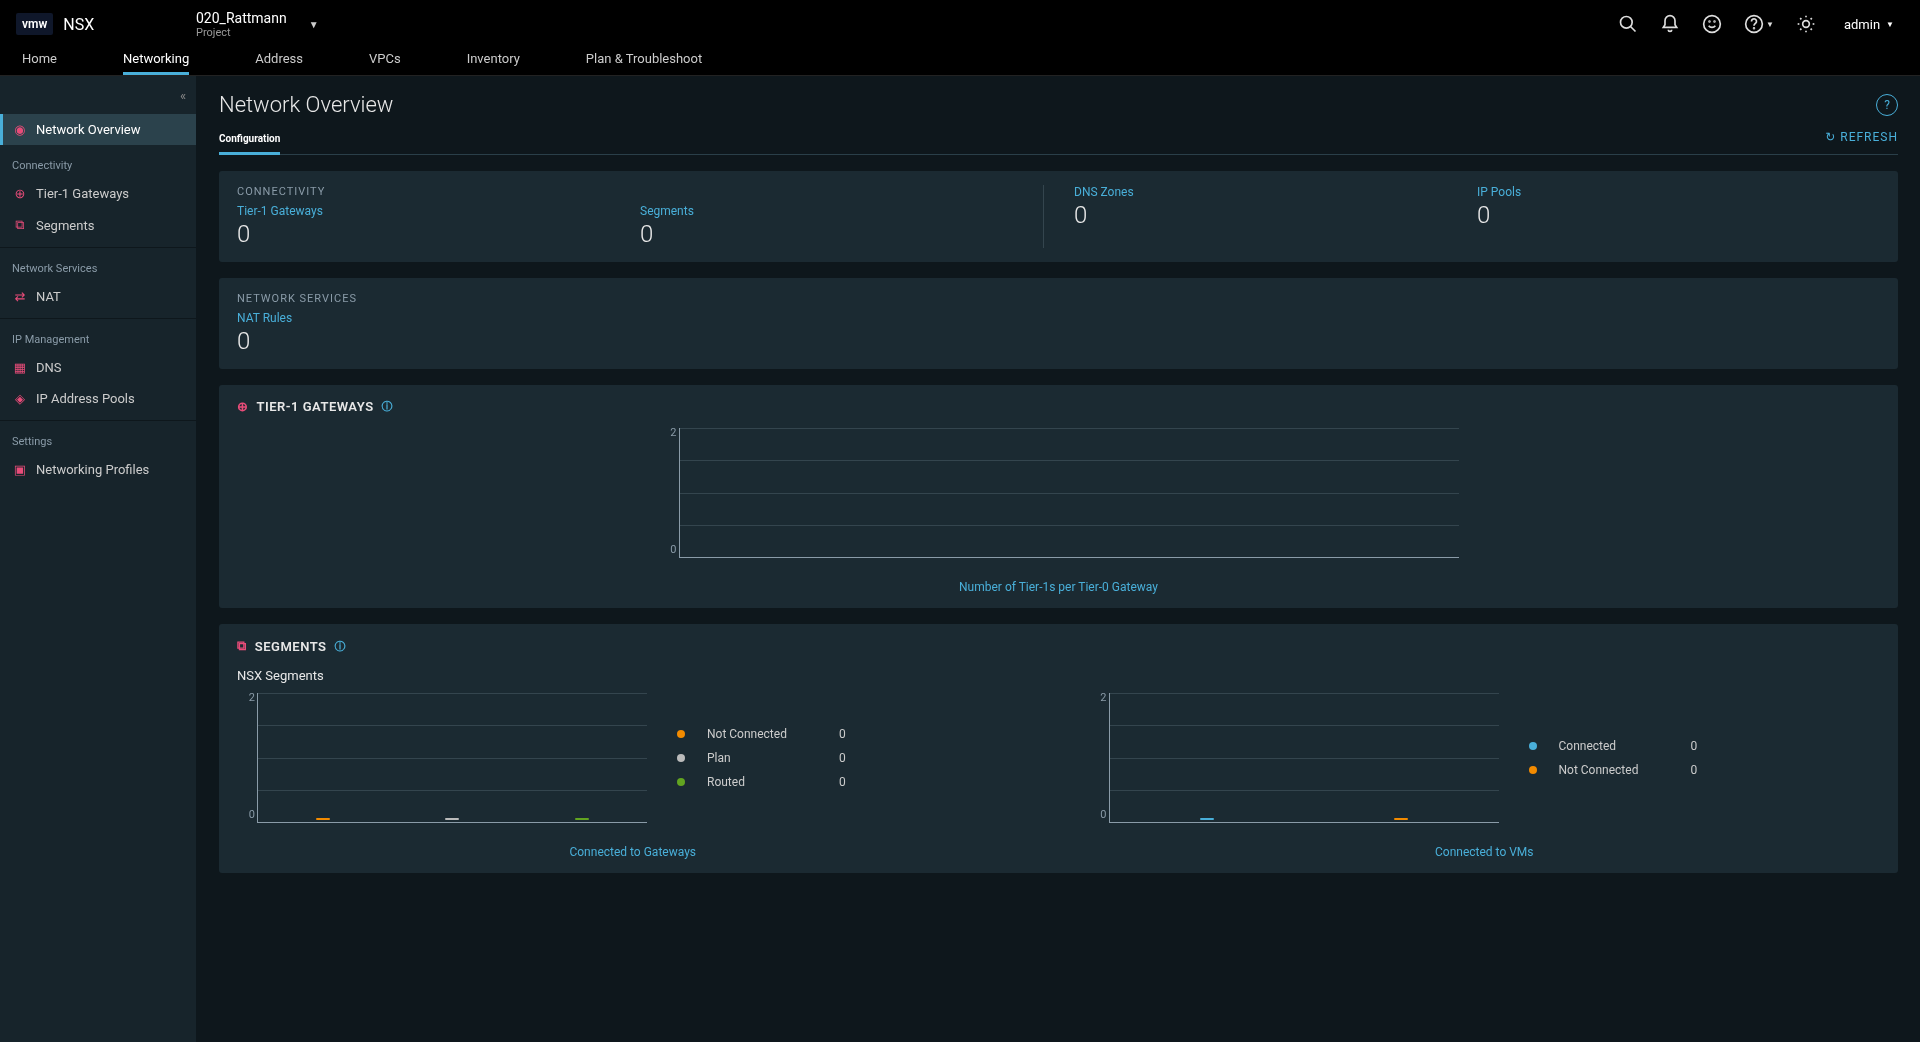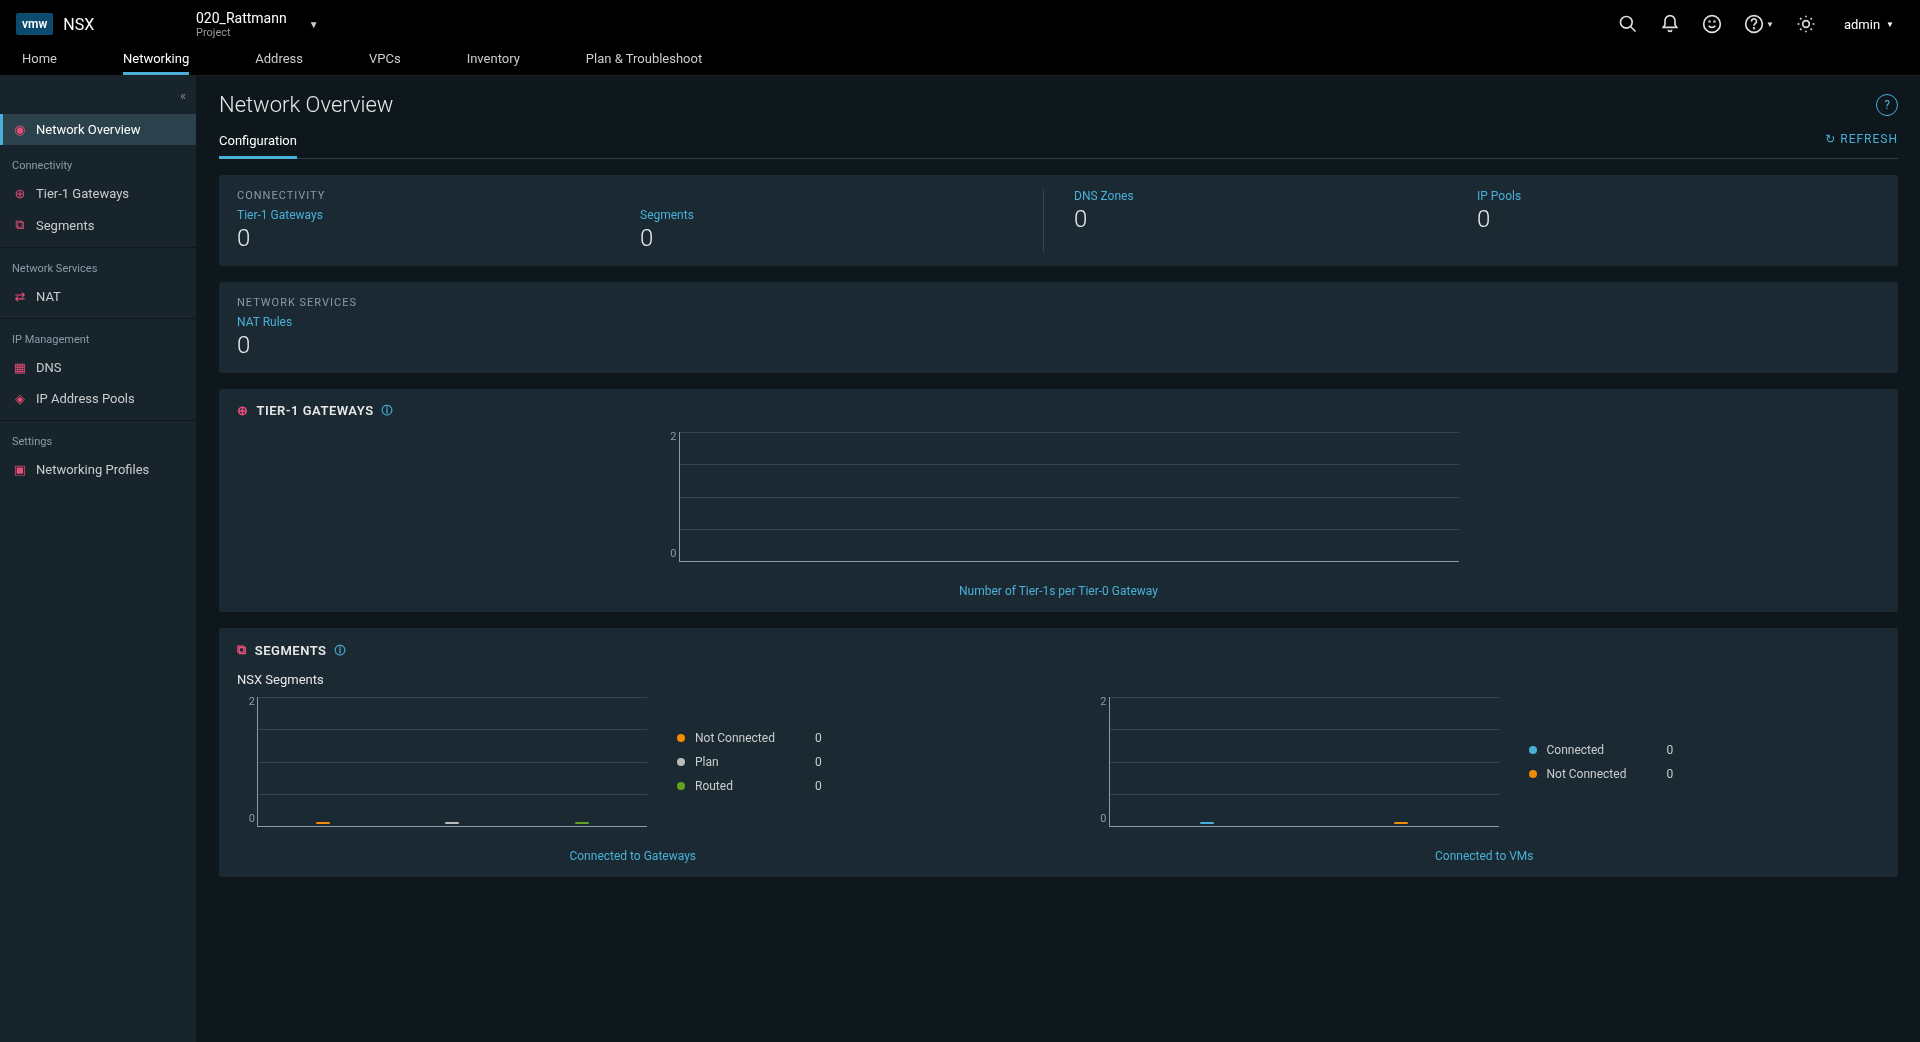--- a/index.html
+++ b/index.html
@@ -21,21 +21,21 @@
     padding: 0 16px;
     color: #fff;
   }
   .brand {
     display: flex;
     align-items: center;
     gap: 10px;
     width: 160px;
   }
   .brand-logo {
-    background: #0c4a6e;
+    background: #0f172a;
     padding: 4px 6px;
     font-size: 12px;
     font-weight: 600;
     border-radius: 2px;
   }
   .brand-name { font-size: 16px; font-weight: 400; }
   .project-sel {
     display: flex;
     flex-direction: column;
     margin-left: 12px;
@@ -133,25 +133,26 @@
   }
   .subtabs-row {
     display:flex;
     align-items:center;
     margin-top:8px;
     border-bottom:1px solid #2a3f49;
   }
   .subtab {
     padding:8px 0;
     margin-right:22px;
-    font-size:13px;
+    font-size:10px;
     cursor:pointer;
     color:#ccc;
     border-bottom:3px solid transparent;
     margin-bottom:-1px;
+    font-weight:bold;
   }
   .subtab.active { color:#fff; border-bottom-color:#49afd9;}
   .refresh-btn {
     margin-left:auto;
     color:#49afd9;
     font-size:12px;
     letter-spacing:1px;
     display:flex;align-items:center;gap:4px;
     cursor:pointer;
     padding-bottom:6px;
@@ -223,21 +224,21 @@
     color:#49afd9;
     font-size:12px;
     margin-top:22px;
     cursor:pointer;
   }
   .seg-card-sub { font-size:13px; color:#e8e8e8; margin-top:14px; margin-bottom:10px;}
   .seg-row { display:flex; gap:60px; }
   .seg-col { flex:1; }
   .seg-chart-wrap { display:flex; align-items:center; gap:30px; }
   .legend { display:flex; flex-direction:column; gap:10px; font-size:12px; color:#ccc;}
-  .legend-row { display:flex; align-items:center; gap:10px;}
+  .legend-row { display:flex; align-items:center; gap:22px;}
   .legend-dot { width:8px;height:8px;border-radius:50%; flex-shrink:0;}
   .legend-label { width:110px; }
   .legend-val { color:#ccc; }
   .tiny-bars {
     position:absolute; bottom:0; left:0; right:0;
     display:flex; justify-content:space-around;
     height:4px;
   }
   .tiny-bar { width:14px; height:2px; border-radius:1px; }
   svg { display:block; }

